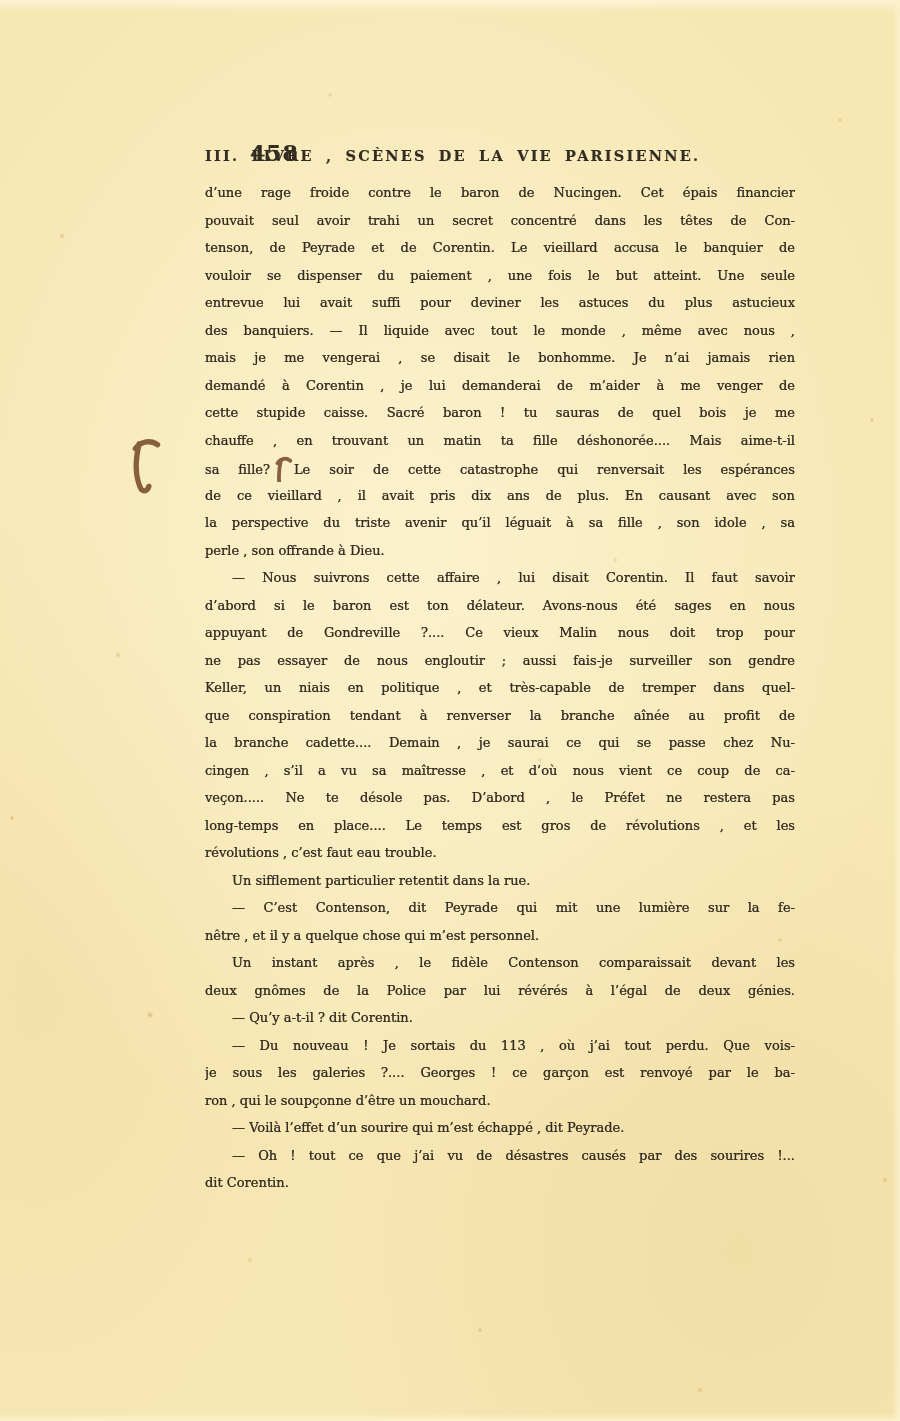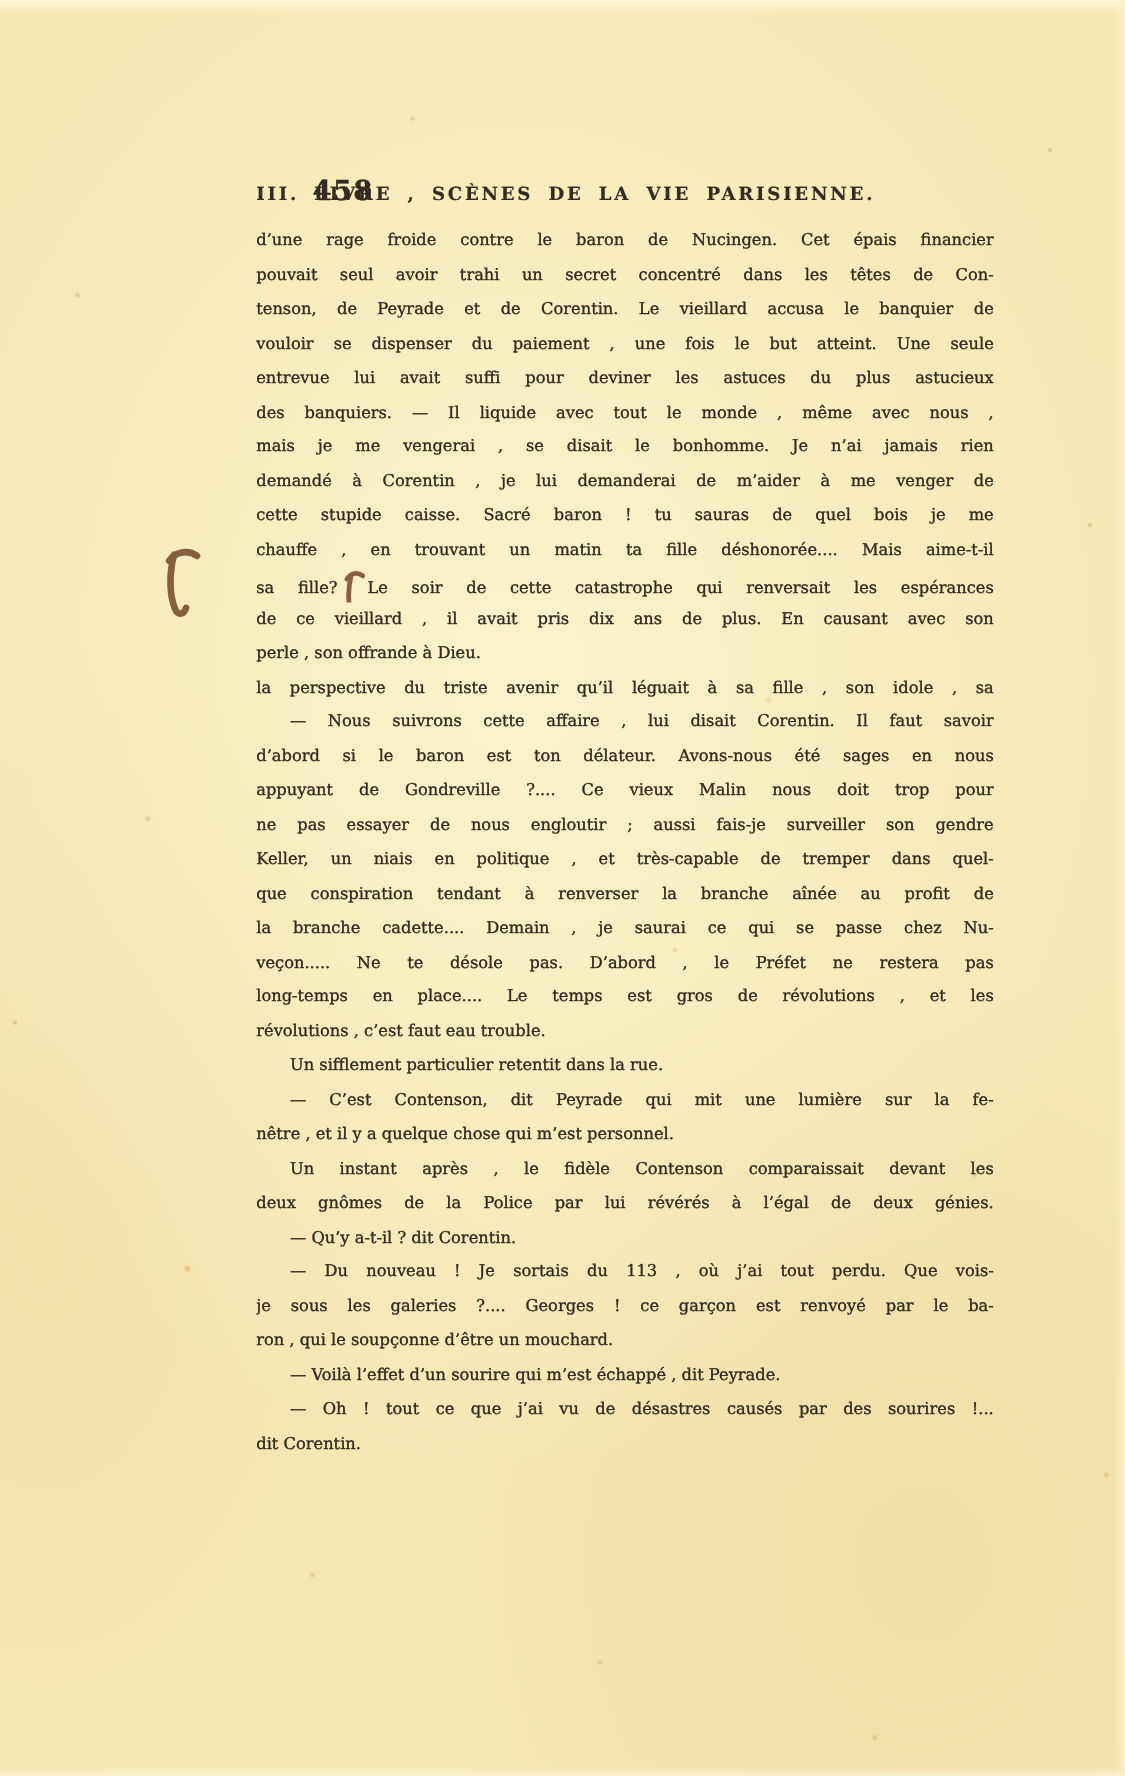--- a/index.html
+++ b/index.html
@@ -84,29 +84,30 @@
     <div class="line j">des banquiers. — Il liquide avec tout le monde , même avec nous ,</div>
     <div class="line j">mais je me vengerai , se disait le bonhomme. Je n’ai jamais rien</div>
     <div class="line j">demandé à Corentin , je lui demanderai de m’aider à me venger de</div>
     <div class="line j">cette stupide caisse. Sacré baron ! tu sauras de quel bois je me</div>
     <div class="line j">chauffe , en trouvant un matin ta fille déshonorée.... Mais aime-t-il</div>
     <div class="line j"><span>sa fille?</span><svg class="inline-mark" viewBox="0 0 20 50" fill="none" stroke="#7d5434" stroke-width="4.5" stroke-linecap="round">
           <path d="M3 10 C 7 4, 13 3, 18 7"></path>
           <path d="M7 6 C 4 19, 4 33, 7 44"></path>
         </svg><span>Le soir de cette catastrophe qui renversait les espérances</span></div>
     <div class="line j">de ce vieillard , il avait pris dix ans de plus. En causant avec son</div>
+    <div class="line j">la perspective du triste avenir qu’il léguait à sa fille , son idole , sa</div>
     <div class="line">perle , son offrande à Dieu.</div>
-    <div class="line j">la perspective du triste avenir qu’il léguait à sa fille , son idole , sa</div>
     <div class="line j ind">— Nous suivrons cette affaire , lui disait Corentin. Il faut savoir</div>
     <div class="line j">d’abord si le baron est ton délateur. Avons-nous été sages en nous</div>
     <div class="line j">appuyant de Gondreville ?.... Ce vieux Malin nous doit trop pour</div>
     <div class="line j">ne pas essayer de nous engloutir ; aussi fais-je surveiller son gendre</div>
     <div class="line j">Keller, un niais en politique , et très-capable de tremper dans quel-</div>
     <div class="line j">que conspiration tendant à renverser la branche aînée au profit de</div>
     <div class="line j">la branche cadette.... Demain , je saurai ce qui se passe chez Nu-</div>
+    <div class="line j">cingen , s’il a vu sa maîtresse , et d’où nous vient ce coup de ca-</div>
     <div class="line j">veçon..... Ne te désole pas. D’abord , le Préfet ne restera pas</div>
     <div class="line j">long-temps en place.... Le temps est gros de révolutions , et les</div>
     <div class="line">révolutions , c’est faut eau trouble.</div>
     <div class="line ind">Un sifflement particulier retentit dans la rue.</div>
     <div class="line j ind">— C’est Contenson, dit Peyrade qui mit une lumière sur la fe-</div>
     <div class="line">nêtre , et il y a quelque chose qui m’est personnel.</div>
     <div class="line j ind">Un instant après , le fidèle Contenson comparaissait devant les</div>
     <div class="line j">deux gnômes de la Police par lui révérés à l’égal de deux génies.</div>
     <div class="line ind">— Qu’y a-t-il ? dit Corentin.</div>
     <div class="line j ind">— Du nouveau ! Je sortais du 113 , où j’ai tout perdu. Que vois-</div>

